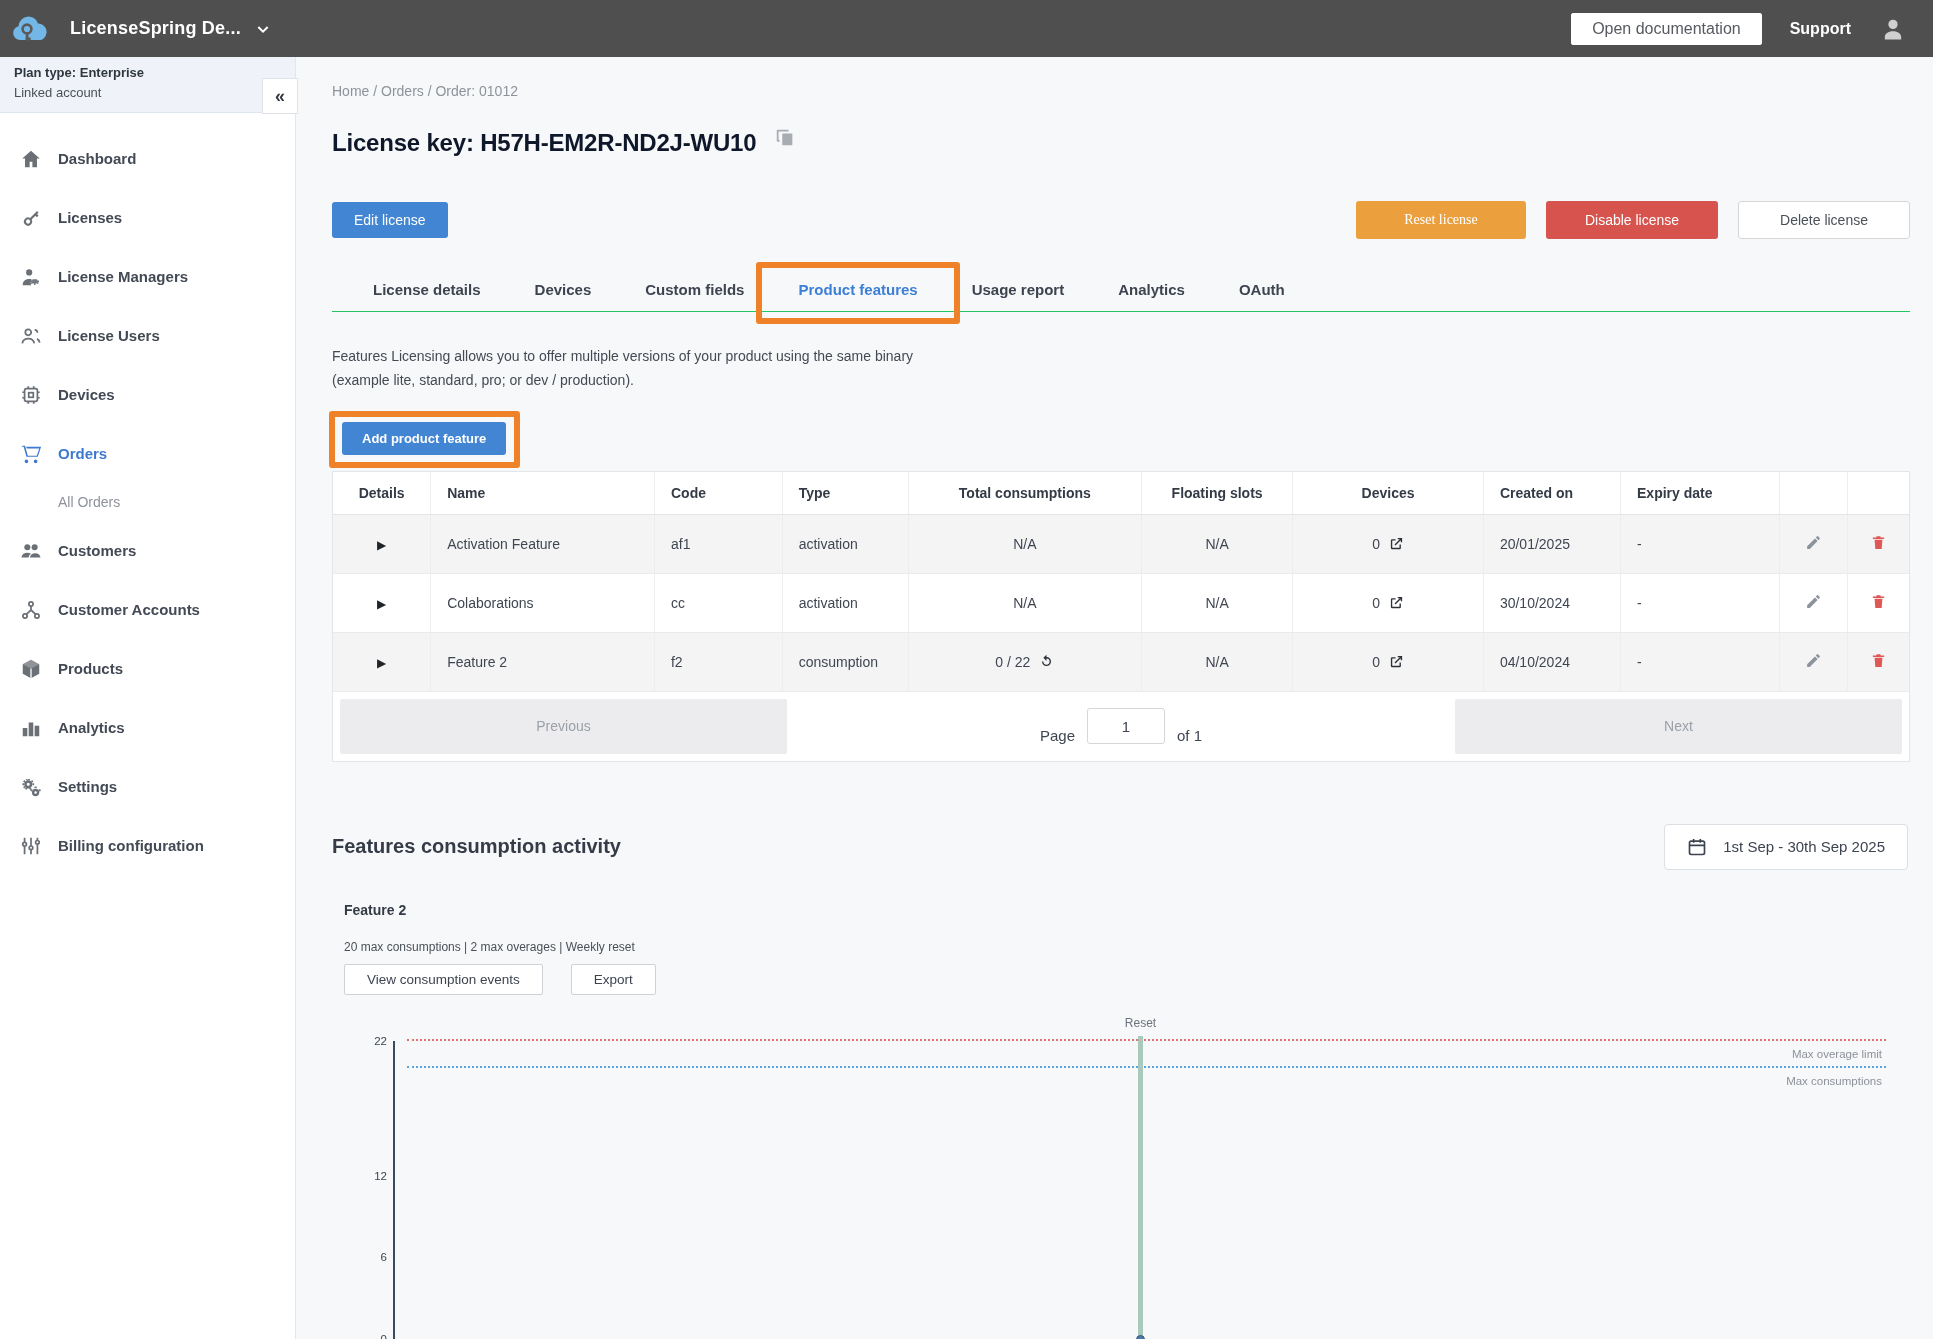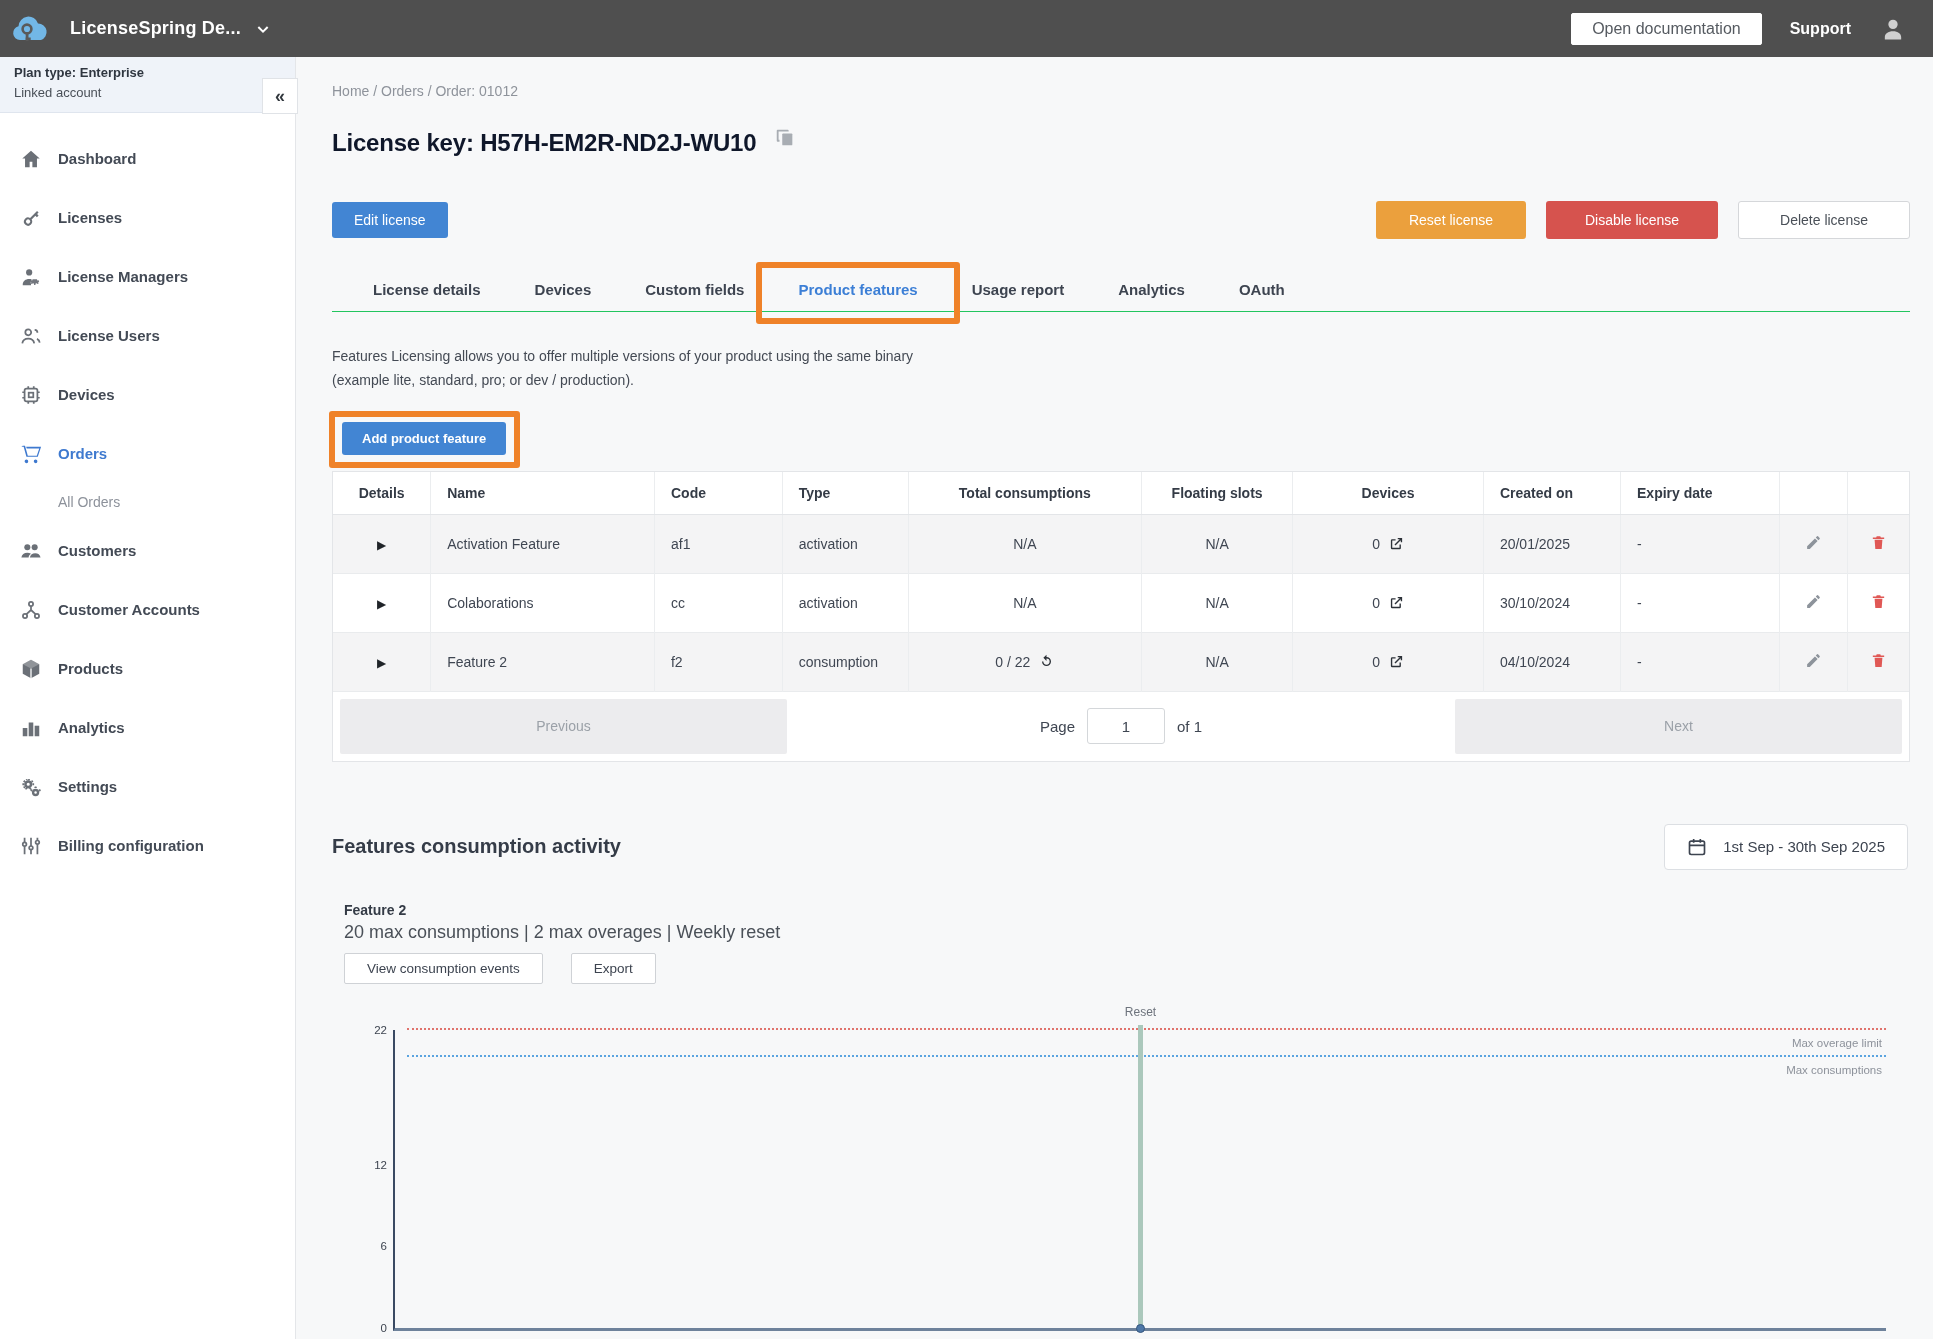--- a/index.html
+++ b/index.html
@@ -39,21 +39,21 @@
   
   .main { position:absolute; top:57px; left:296px; width:1637px; padding:26px 23px 0 36px; }
   .breadcrumb { font-size:14px; color:#8e939b; }
   .title-row { margin-top:20px; display:flex; align-items:center; gap:18px; }
   .page-title { font-size:24px; font-weight:bold; color:#0f172a; letter-spacing:-.2px;margin-top:10px; }
   .copy-icon { color:#a8adb3; display:flex; cursor:pointer; }
 
   .action-row { margin-top:44px; display:flex; align-items:center; }
   .btn { font-size:14px; border:none; border-radius:3px; padding:10px 22px; cursor:pointer; }
   .btn-blue { background:#4285d3; color:#fff; }
-  .btn-orange { background:#eba03d; color:#fff; width:150px; }
+  .btn-orange { background:#eba03d; color:#fff; width:170px;font-family:Liberation Serif, serif; }
   .btn-red { background:#d6534e; color:#fff; width:172px; }
   .btn-white { background:#fff; color:#4a5058; border:1px solid #d5d7da; width:172px; }
   .action-right { margin-left:auto; display:flex; gap:20px; }
 
   .tabs-row { margin-top:30px; border-bottom:1px solid #22c55e; display:flex; padding-left:14px; }
   .tab { font-size:15px; font-weight:600; color:#3d4450; line-height:42px; padding:0 27px;
     cursor:pointer; white-space:nowrap; }
   .tab.active { color:#3c7fd6; position:relative; }
   .annotation-frame { position:absolute; border:6px solid #ef8229; border-radius:3px; pointer-events:none; z-index:10; }
   .tab.active .annotation-frame { inset:-7px -15px -13px -15px; }
@@ -82,34 +82,34 @@
   .icon-btn svg { width:17px; height:17px; }
   .icon-btn.red { color:#e05855; }
   .ext-icon { color:#2c3138; display:inline-flex; cursor:pointer; }
   .ext-icon svg { width:15px; height:15px; }
   .reset-icon { color:#2c3138; display:inline-flex; cursor:pointer; }
   .reset-icon svg { width:15px; height:15px; }
 
   .pagination { display:flex; align-items:center; padding:7px 7px; gap:10px; }
   .page-btn { flex:0 0 447px; height:55px; background:#ececee; border:none; border-radius:2px;
     color:#9ba1a8; font-size:14px; cursor:default; }
-  .page-mid { flex:1; display:flex; align-items:center; justify-content:center; gap:12px; font-size:15px; }
+  .page-mid { flex:1; display:flex; align-items:flex-end; justify-content:center; gap:12px; font-size:15px; }
   .page-input { width:78px; height:36px; border:1px solid #d4d7da; border-radius:3px;
     text-align:center; font-size:15px; color:#3f4652; background:#fff; }
 
   
   .consumption-head { margin-top:62px; display:flex; align-items:center; }
   .h2 { font-size:20px; font-weight:bold; color:#353c48; }
   .date-picker { margin-left:auto; margin-right:2px; background:#fff; border:1px solid #dcdfe3; border-radius:4px;
     display:flex; align-items:center; gap:16px; padding:12px 22px; font-size:15px; color:#3d4450; cursor:pointer; }
   .date-picker svg { width:20px; height:20px; color:#3d4450; }
 
   .feature-block { margin-top:32px; margin-left:12px; }
   .feature-name { font-size:14px; font-weight:bold; color:#343b46; }
-  .feature-meta { margin-top:4px; font-size:18px; color:#4a5058; }
+  .feature-meta { margin-top:22px; font-size:12px; color:#4a5058; }
   .feature-btns { margin-top:10px; display:flex; gap:28px; }
   .sm-btn { background:#fff; border:1px solid #cfd2d6; border-radius:2px; font-size:13.5px;
     color:#3d4450; padding:7px 22px; cursor:pointer; }
 
   
   .chart-wrap { margin-top:46px; padding-left:61px; width:1554px; position:relative; }
   .plot { position:relative; height:301px; border-left:2px solid #3a4a63; border-bottom:3px solid #6e829b; }
   .ytick { position:absolute; left:-46px; width:38px; text-align:right; font-size:11.5px;
     color:#3d4450; transform:translateY(50%); }
   .refline { position:absolute; left:12px; right:0; height:0; border-top:2px dotted; }

